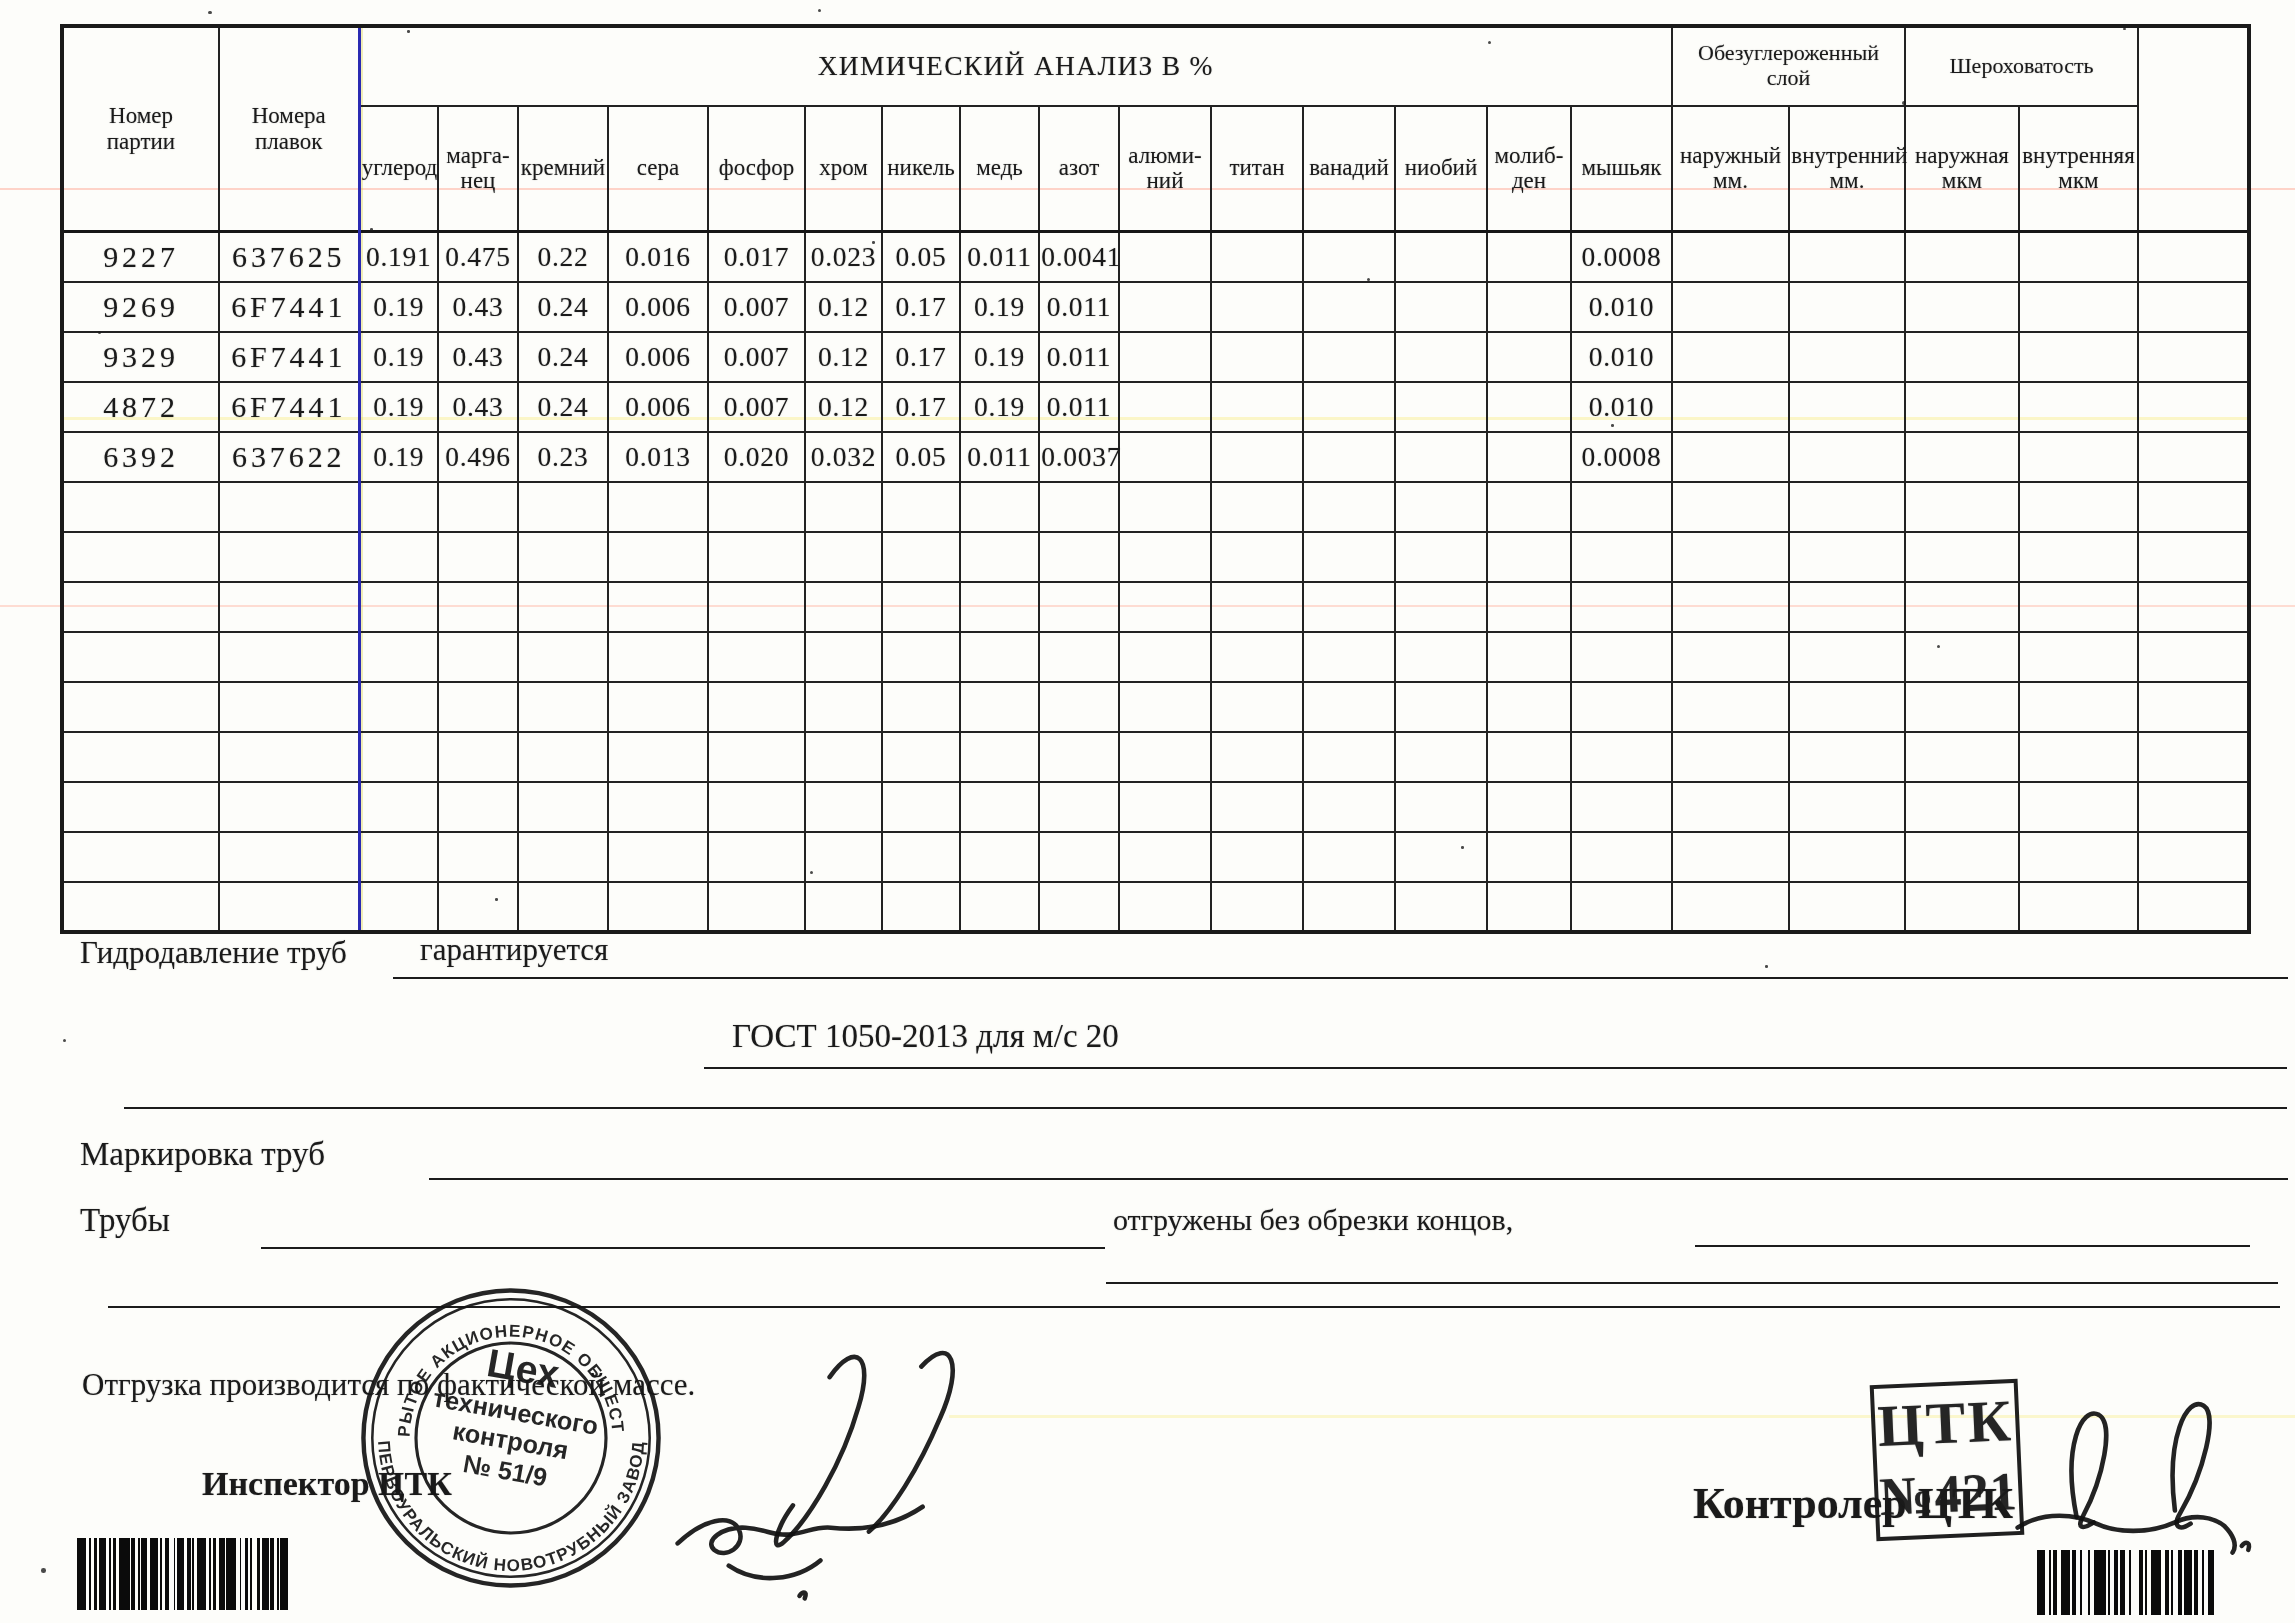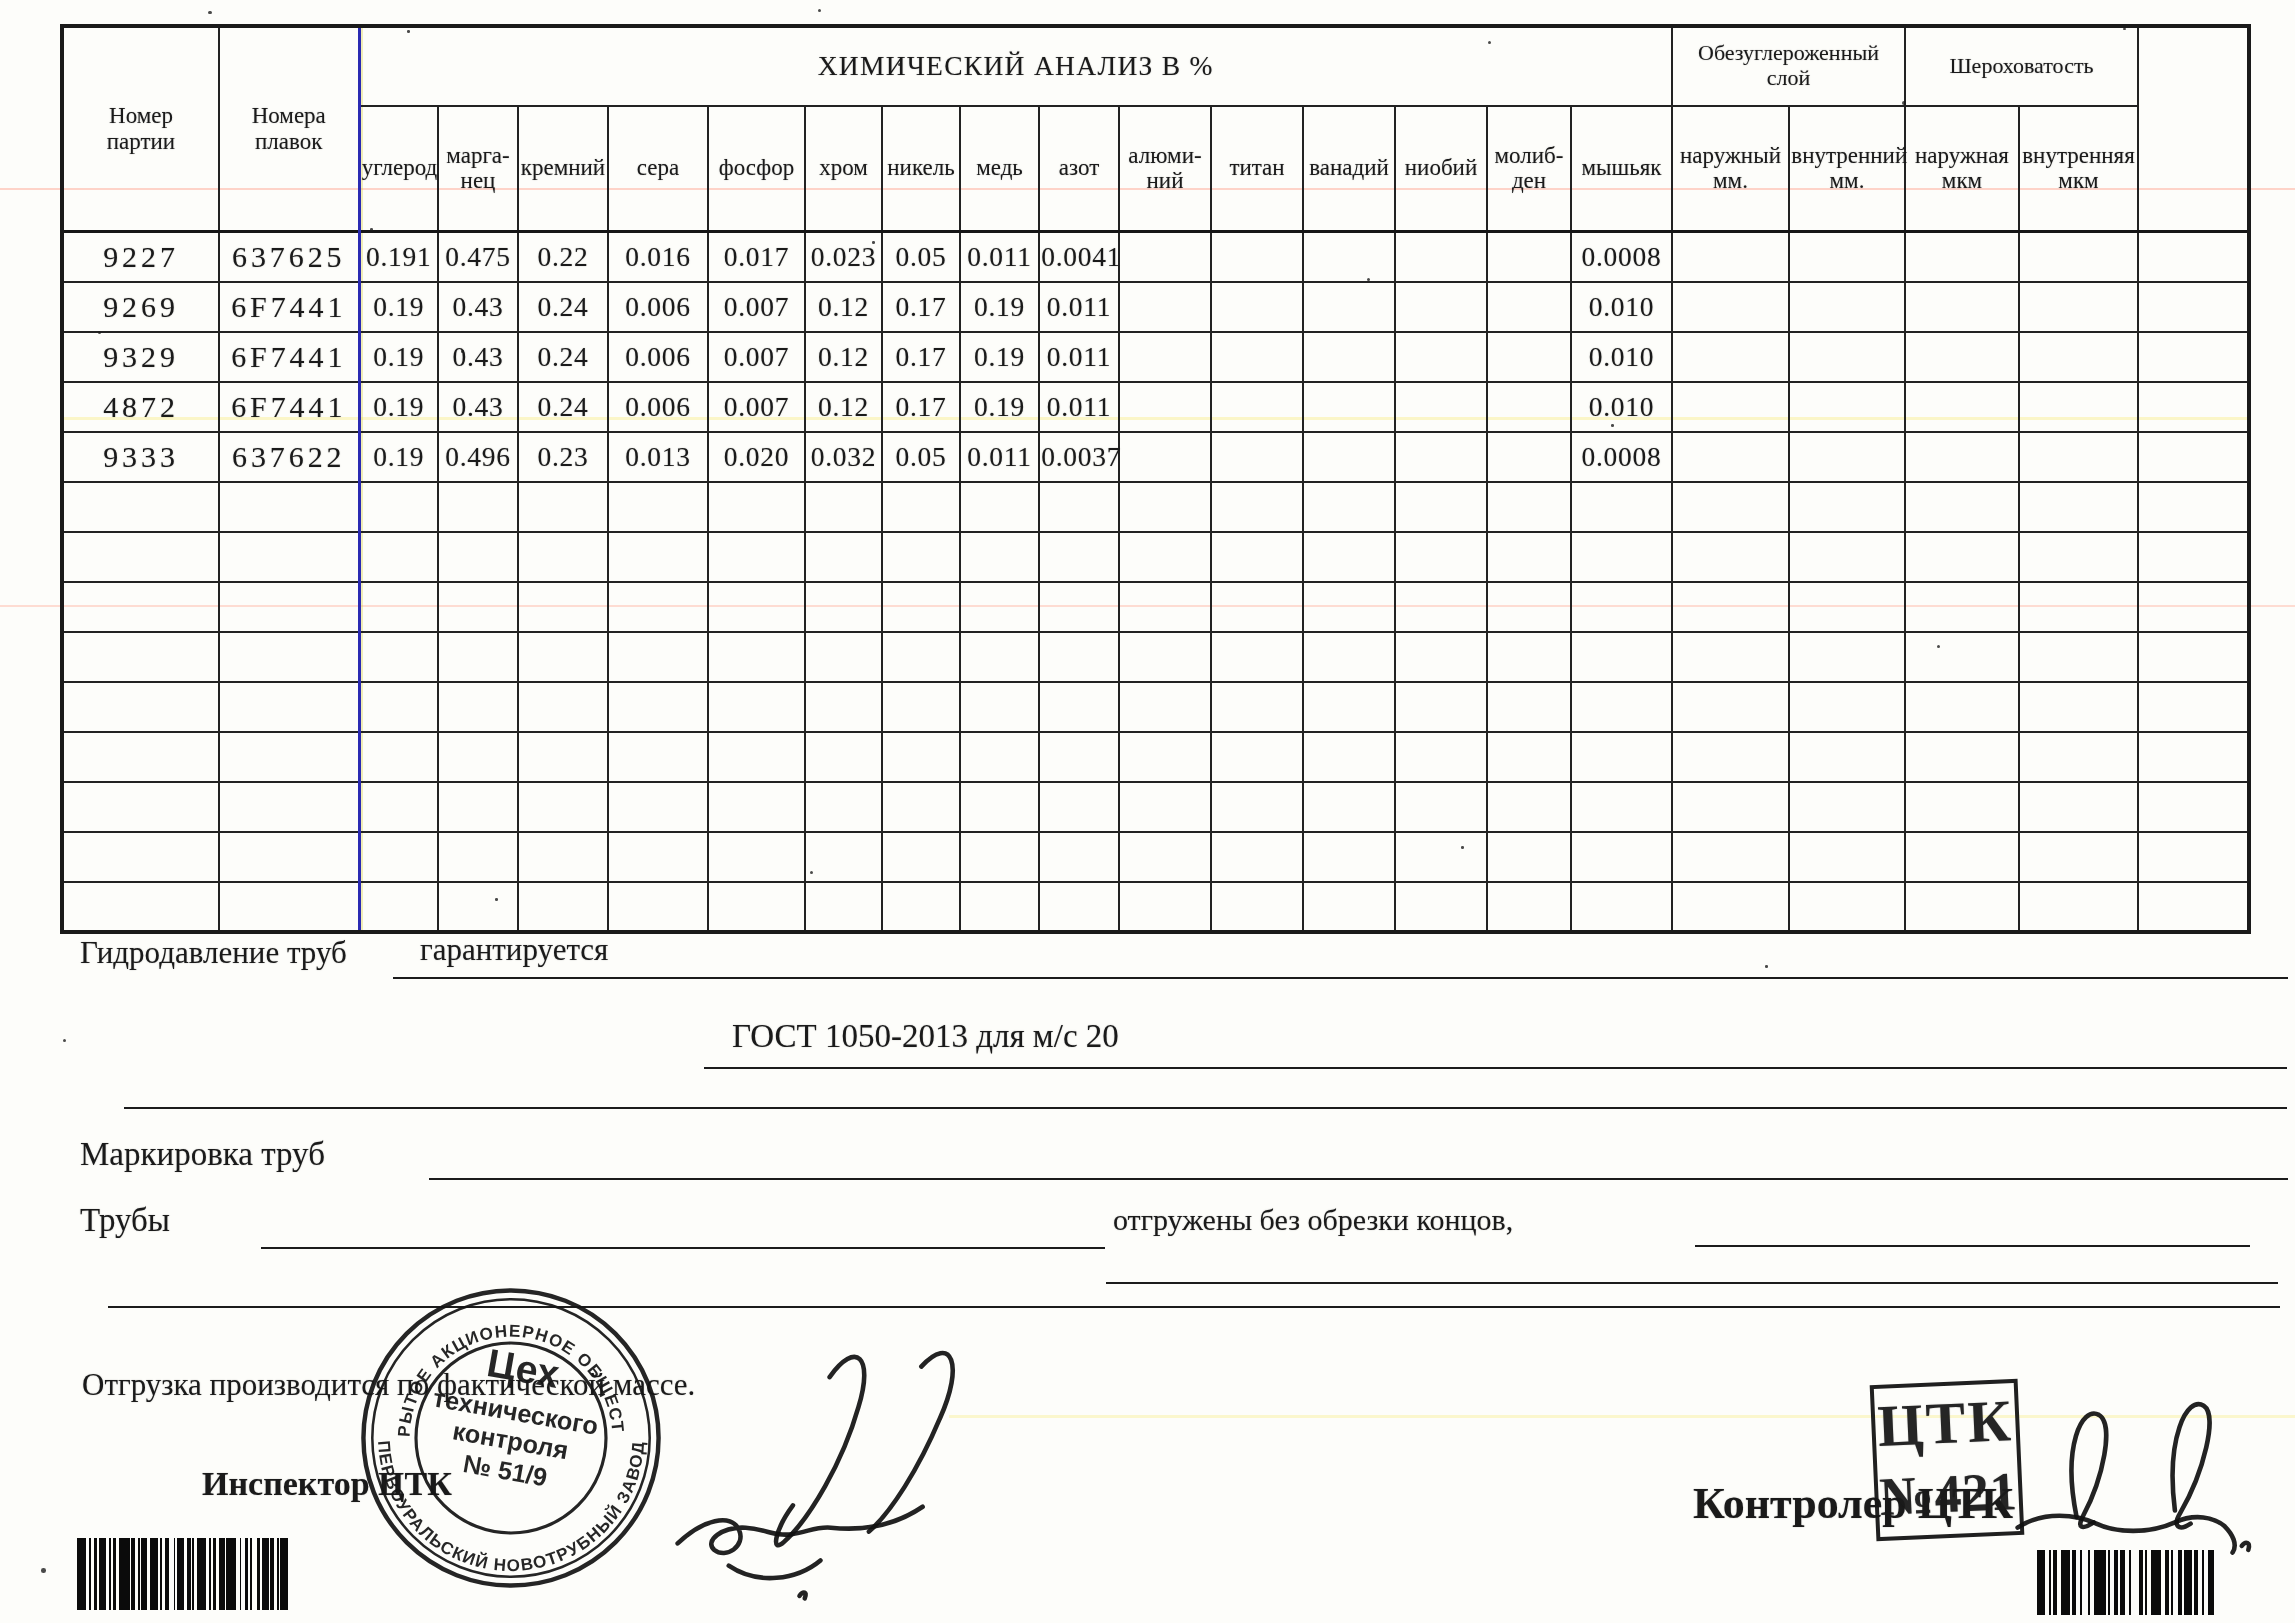--- a/index.html
+++ b/index.html
@@ -216,21 +216,21 @@
           <td></td>
           <td></td>
           <td>0.010</td>
           <td></td>
           <td></td>
           <td></td>
           <td></td>
           <td></td>
         </tr>
         <tr>
-          <td class="wide">9333</td>
+          <td class="wide">6392</td>
           <td class="wide">637622</td>
           <td class="blue-left">0.19</td>
           <td>0.496</td>
           <td>0.23</td>
           <td>0.013</td>
           <td>0.020</td>
           <td>0.032</td>
           <td>0.05</td>
           <td>0.011</td>
           <td>0.0037</td>

